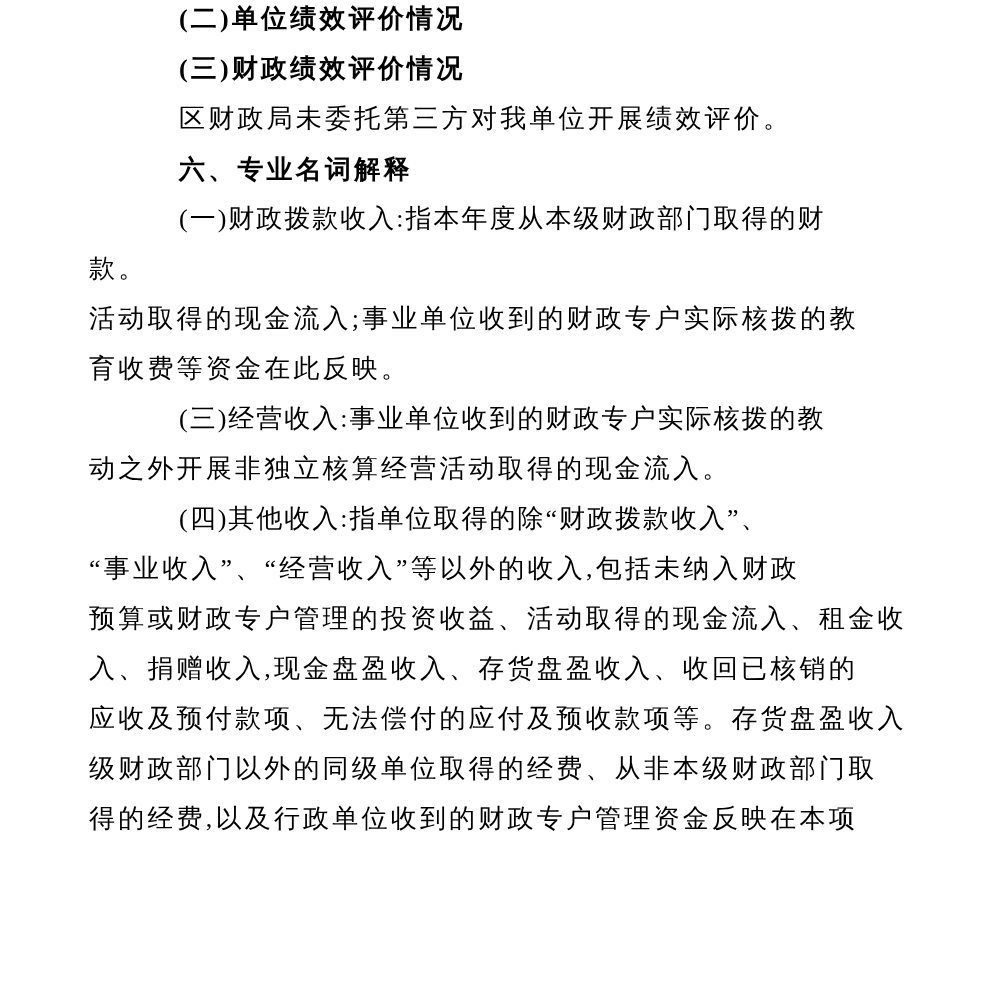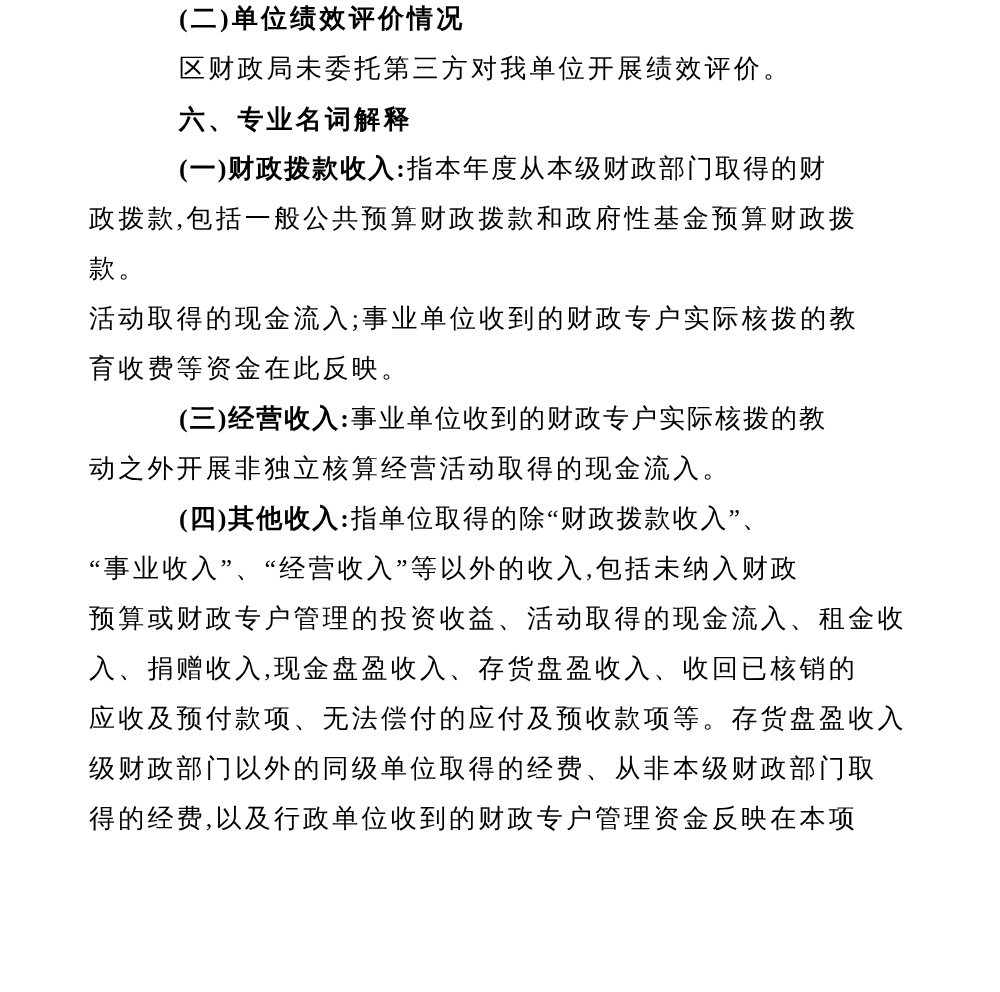--- a/index.html
+++ b/index.html
@@ -21,32 +21,32 @@
     height: 50px;
     line-height: 50px;
     font-size: 26px;
     letter-spacing: 3.2px;
     white-space: nowrap;
   }
   .indent { padding-left: 90px; }
   .tight  { letter-spacing: 2px; }
   .sub    { font-weight: 700; }
   .h1     { font-weight: 700; font-family: Liberation Sans, sans-serif; }
-  .lbl    { font-weight: 700; }
+  .lbl    { font-weight: 400; }
 </style>
 </head>
 <body>
 
 <div class="doc">
   <div class="ln indent sub">(二)单位绩效评价情况</div>
+  <div class="ln indent sub">(三)财政绩效评价情况</div>
   <div class="ln indent">区财政局未委托第三方对我单位开展绩效评价。</div>
   <div class="ln indent h1">六、专业名词解释</div>
 
   <div class="ln indent tight"><span class="lbl">(一)财政拨款收入:</span><span>指本年度从本级财政部门取得的财</span></div>
-  <div class="ln">政拨款,包括一般公共预算财政拨款和政府性基金预算财政拨</div>
   <div class="ln">款。</div>
 
   <div class="ln">活动取得的现金流入;事业单位收到的财政专户实际核拨的教</div>
   <div class="ln">育收费等资金在此反映。</div>
 
   <div class="ln indent tight"><span class="lbl">(三)经营收入:</span><span>事业单位收到的财政专户实际核拨的教</span></div>
   <div class="ln">动之外开展非独立核算经营活动取得的现金流入。</div>
 
   <div class="ln indent tight"><span class="lbl">(四)其他收入:</span><span>指单位取得的除“财政拨款收入”、</span></div>
   <div class="ln">“事业收入”、“经营收入”等以外的收入,包括未纳入财政</div>

